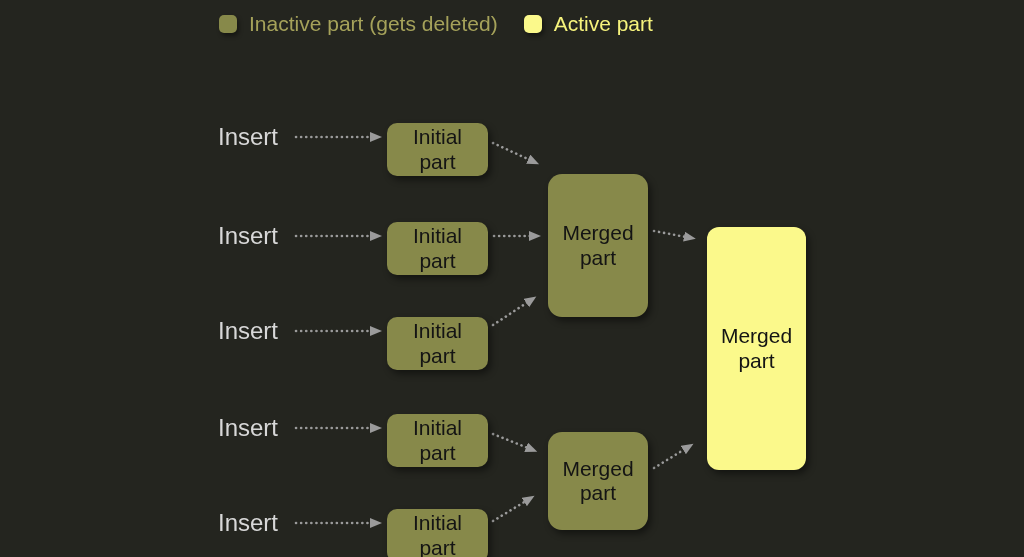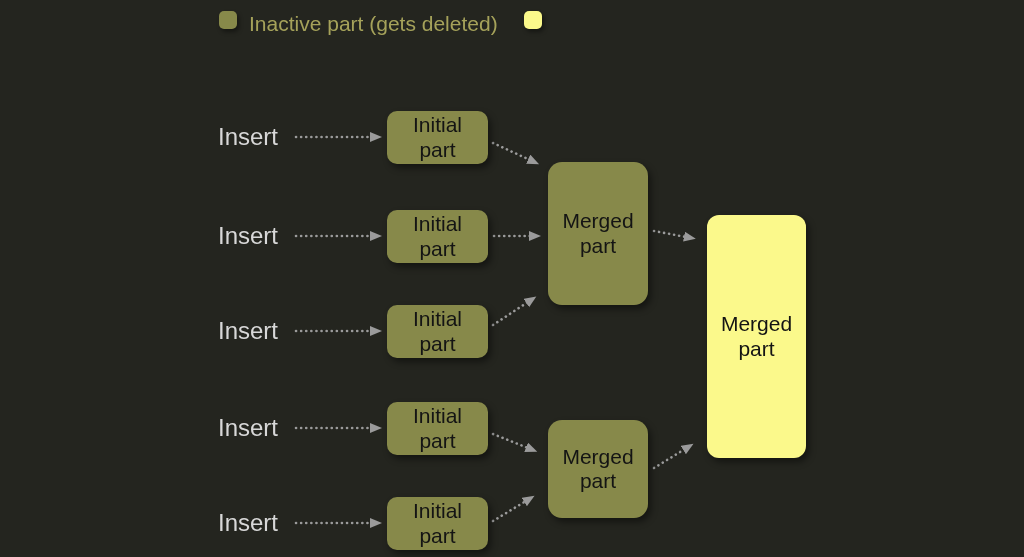--- a/index.html
+++ b/index.html
@@ -23,20 +23,21 @@
     height: 557px;
     background: var(--background);
     overflow: hidden;
   }
   
   .legend {
     position: absolute;
     left: 219px;
     top: 11px;
     display: flex;
+    align-items: center;
   }
   .legend .swatch {
     width: 18px;
     height: 18px;
     border-radius: 5px;
     flex: 0 0 auto;
     box-shadow: 2px 3px 4px rgba(0,0,0,0.4);
   }
   .legend .swatch.inactive { background: var(--inactive_part); }
   .legend .swatch.active   { background: var(--active_part); margin-left: 26px; }
@@ -74,37 +75,39 @@
     position: absolute;
     display: flex;
     align-items: center;
     justify-content: center;
     text-align: center;
     font-size: 21px;
     line-height: 1.15;
     color: var(--node_text);
     padding: 2px 6px;
     box-shadow: 3px 4px 7px rgba(0,0,0,0.45);
+    margin-top: 12px;
   }
   .node.olive  { background: var(--inactive_part); }
   .node.yellow { background: var(--active_part); }
   .node.initial { left: 387px; width: 101px; height: 53px; border-radius: 10px; }
   .node.merged-1 { left: 548px; top: 162px; width: 100px; height: 143px; border-radius: 14px; }
   .node.merged-2 { left: 548px; top: 420px; width: 100px; height: 98px;  border-radius: 14px; }
   .node.final    { left: 707px; top: 215px; width: 99px;  height: 243px; border-radius: 12px; }
 </style>
 </head>
 <body>
 
 <div class="stage">
 
   <div class="legend">
     <span class="swatch inactive"></span>
     <span class="legend-label inactive">Inactive part (gets deleted)</span>
     <span class="swatch active"></span>
+    <span class="legend-label active">Active part</span>
   </div>
 
   <svg class="arrows" viewBox="0 0 1024 557">
     <defs>
       <marker id="head" markerUnits="userSpaceOnUse" markerWidth="14" markerHeight="12" refX="2" refY="5" orient="auto">
         <path d="M0,0 L12,5 L0,10 z" style="fill: var(--arrow);"></path>
       </marker>
     </defs>
     <line x1="296" y1="137" x2="372" y2="137" marker-end="url(#head)"></line>
     <line x1="296" y1="236" x2="372" y2="236" marker-end="url(#head)"></line>

